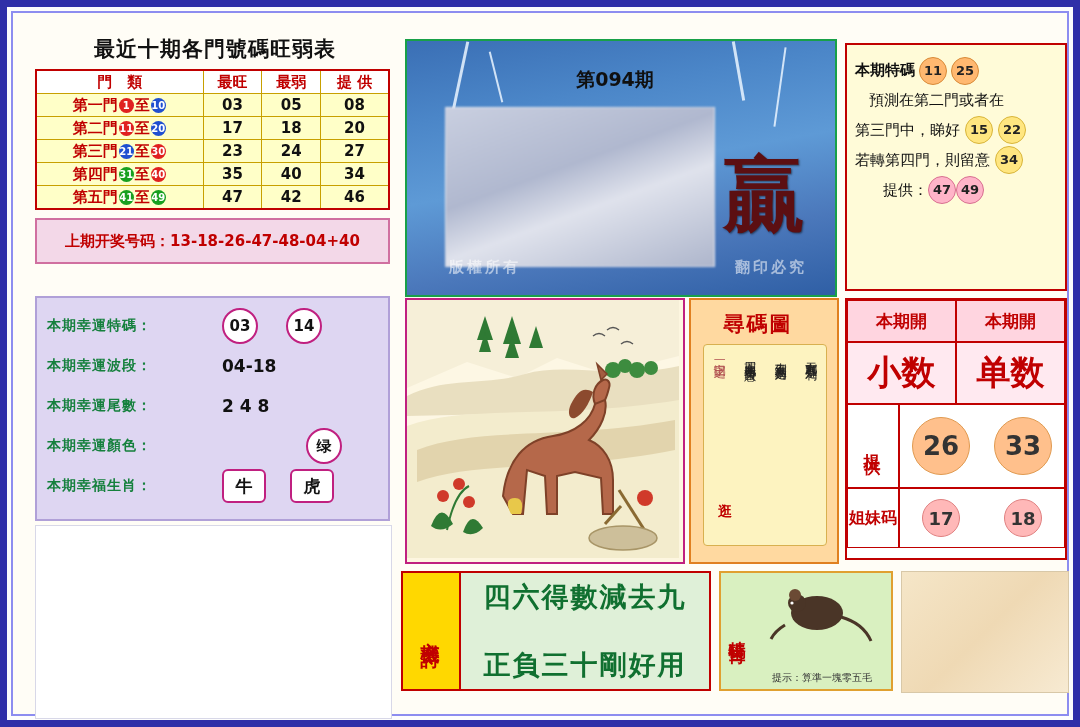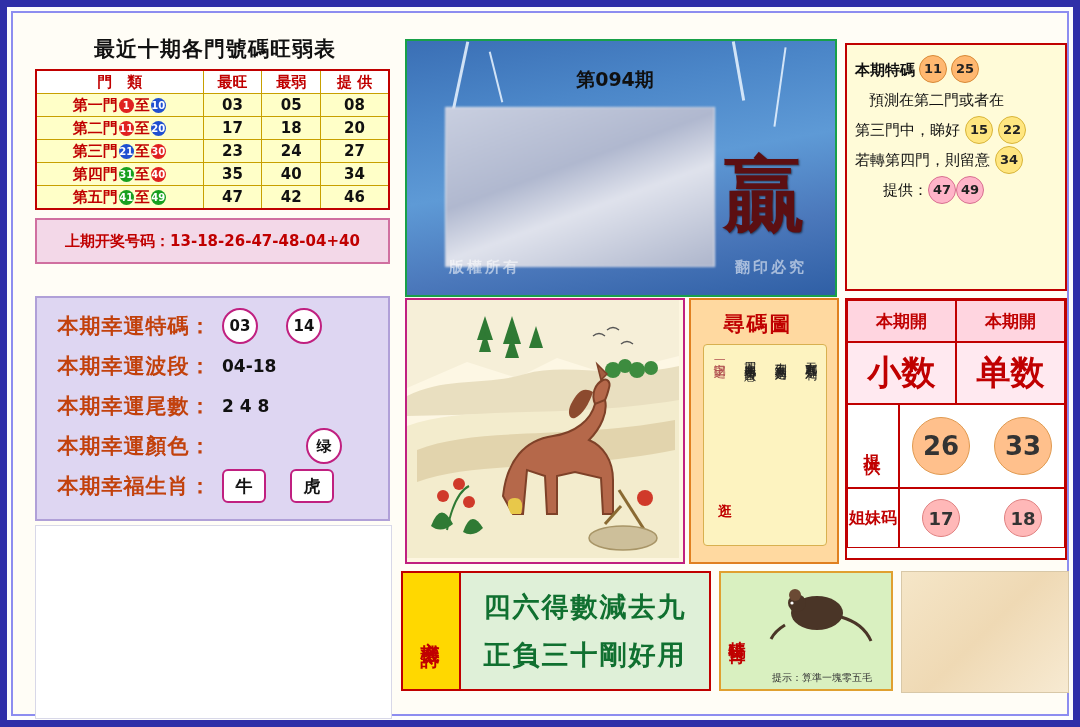--- a/index.html
+++ b/index.html
@@ -69,21 +69,21 @@
     color:#c00000;font-weight:bold;font-size:15px;
   }
 
   
   #lucky{
     left:22px;top:283px;width:355px;height:225px;
     background:#ded6f2;border:2px solid #b0a0d8;
     box-sizing:border-box;padding:8px 10px;
   }
   .lrow{display:flex;align-items:center;height:40px;}
-  .llabel{font-size:21px;font-weight:bold;color:#c2410c;width:175px;letter-spacing:1px;text-align:center;}
+  .llabel{font-size:14px;font-weight:bold;color:#15803d;width:175px;letter-spacing:1px;}
   .lval{font-size:17px;font-weight:bold;color:#111;flex:1;}
   .obal{
     width:32px;height:32px;border:2px solid #c02080;border-radius:50%;
     display:inline-flex;align-items:center;justify-content:center;
     background:#fff;color:#111;font-size:15px;font-weight:bold;margin-right:22px;
   }
   .zodiac{
     width:40px;height:30px;border:2px solid #c02080;border-radius:6px;
     display:inline-flex;align-items:center;justify-content:center;
     background:#fff;color:#111;font-size:17px;font-weight:bold;margin-right:18px;
@@ -122,21 +122,21 @@
     position:absolute;color:rgba(255,255,255,.55);font-size:15px;font-weight:bold;letter-spacing:3px;
   }
 
   
   #rtop{
     left:832px;top:30px;width:222px;height:248px;
     background:#fffbd8;border:2px solid #c00000;
     box-sizing:border-box;padding:10px 8px;
     color:#111;font-size:15px;line-height:30px;
   }
-  #rtop .hdr{font-weight:bold;color:#111;display:flex;align-items:flex-start;gap:4px;}
+  #rtop .hdr{font-weight:bold;color:#111;display:flex;align-items:flex-end;gap:4px;}
   .pball{
     width:26px;height:26px;border-radius:50%;
     display:inline-flex;align-items:center;justify-content:center;
     font-size:13px;font-weight:bold;color:#222;
   }
   .pb-yellow{background:#ffe680;border:1px solid #d8b53a;}
   .pb-orange{background:#ffb870;border:1px solid #d88a38;}
   .pb-pink{background:#ffb4c8;border:1px solid #d87090;}
   .rline{display:flex;align-items:center;gap:5px;}
 
@@ -223,21 +223,21 @@
   }
   #poem-label{
     width:56px;background:#ffd800;border-right:2px solid #c00000;
     display:flex;align-items:center;justify-content:center;
   }
   #poem-label span{
     writing-mode:vertical-rl;text-orientation:upright;
     font-size:19px;font-weight:bold;color:#c00000;letter-spacing:3px;
   }
   #poem-lines{
-    flex:1;display:flex;flex-direction:column;align-items:center;justify-content:center;
+    flex:1;display:flex;flex-direction:column;align-items:center;justify-content:space-between;
   }
   #poem-lines div{
     font-size:27px;font-weight:bold;color:#107030;letter-spacing:2px;line-height:48px;
   }
 
   
   #zbox{
     left:706px;top:558px;width:174px;height:120px;
     border:2px solid #e0a030;background:#d9f0c0;
     box-sizing:border-box;display:flex;

